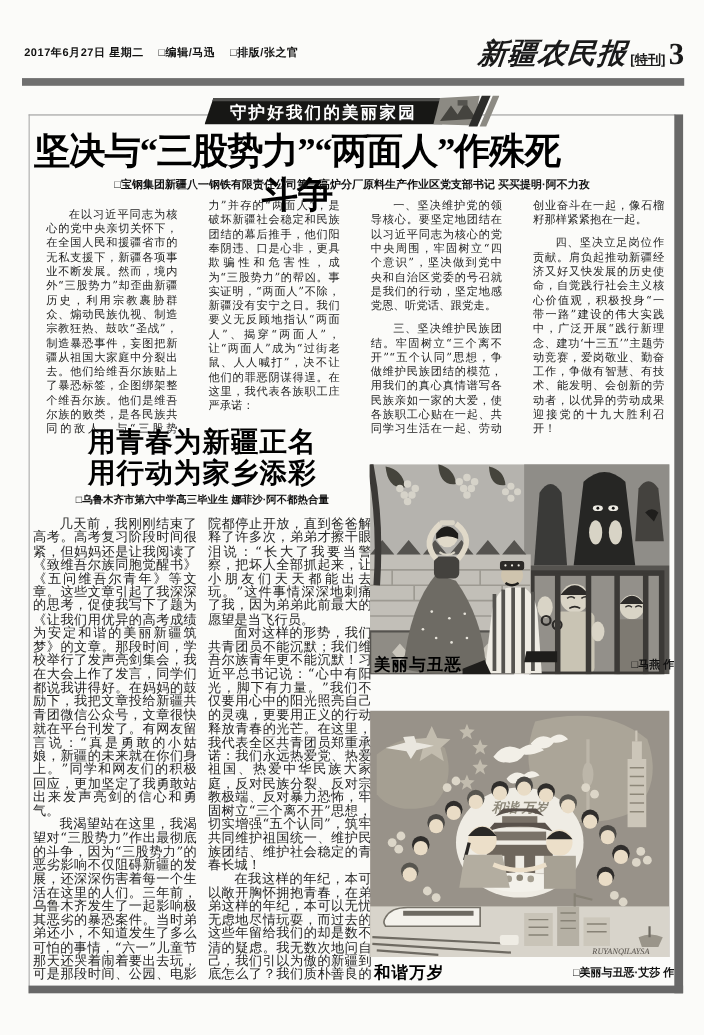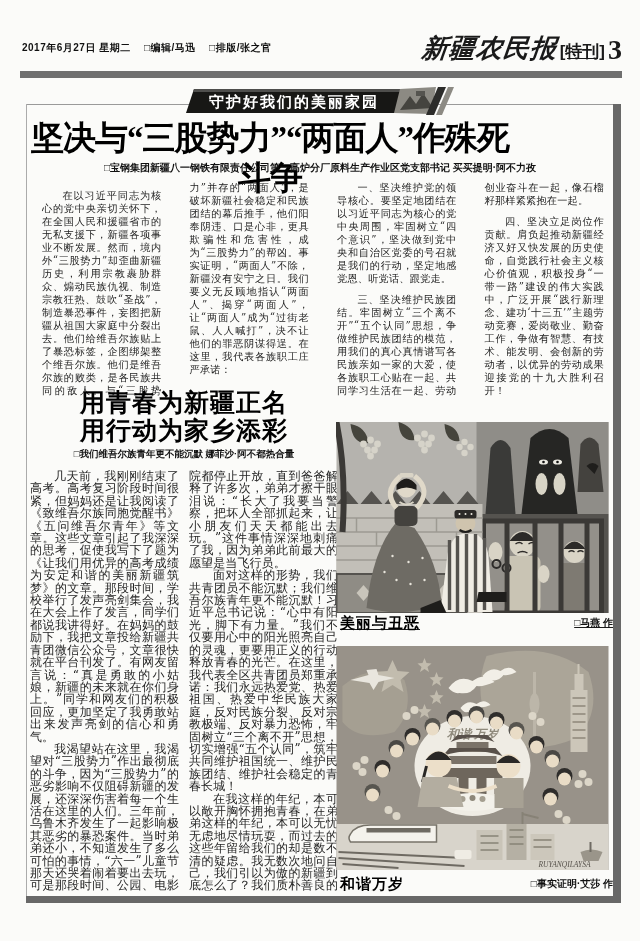--- a/index.html
+++ b/index.html
@@ -9,21 +9,21 @@
     font-family:"Liberation Sans",sans-serif;
   }
   
   .hdr{position:absolute;left:22px;right:18px;top:34px;height:30px;
        display:flex;justify-content:space-between;align-items:center;}
   .hdr-left{font-size:10px;font-weight:bold;letter-spacing:.5px;color:#111;padding-bottom:3px;}
   .hdr-left span{margin-right:10px;}
   .masthead{display:flex;align-items:flex-end;gap:3px;}
   .mh-script{font-family:"Liberation Serif",serif;font-style:italic;font-weight:bold;
              font-size:26px;letter-spacing:1px;transform:skewX(-6deg);line-height:1;}
-  .mh-tag{font-size:17px;font-weight:bold;line-height:1.15;text-decoration:underline;}
+  .mh-tag{font-size:12px;font-weight:bold;line-height:1.15;text-decoration:underline;}
   .mh-num{font-family:"Liberation Serif",serif;font-weight:bold;font-size:28px;line-height:.9;}
   .top-rule{position:absolute;left:20px;right:18px;top:71px;height:7px;background:#6f6f6f;}
   
   .frame-top{position:absolute;left:26px;right:26px;top:104px;height:1px;background:#9a9a9a;}
   .frame-left{position:absolute;left:26px;top:104px;width:1px;height:799px;background:#ababab;}
   .frame-right{position:absolute;left:613px;top:104px;width:8px;height:799px;background:#686868;}
   .frame-bottom{position:absolute;left:26px;top:896px;width:595px;height:7px;background:#686868;}
   
   .banner{position:absolute;left:186px;top:84px;width:268px;height:34px;}
   
@@ -46,21 +46,21 @@
   .body2 .kai2{font-family:"DejaVu Serif","Liberation Serif",serif;font-size:12px;
                line-height:12.4px;text-align:justify;color:#242424;letter-spacing:.1px;}
   .body2 p{margin:0;text-indent:2em;}
   
   .artfig{position:absolute;left:336px;width:273px;}
   .art1-img{top:422px;height:191px;}
   .art2-img{top:646px;height:224px;}
   .artfig svg{display:block;width:100%;height:100%;}
   .cap{position:absolute;left:340px;width:273px;height:20px;
        display:flex;justify-content:space-between;align-items:center;}
-  .cap1{top:613px;text-decoration:underline;} .cap2{top:874px;}
+  .cap1{top:594px;} .cap2{top:874px;}
   .cap-title{font-weight:bold;font-size:15px;color:#000;letter-spacing:1px;}
   .cap-credit{font-size:10px;font-weight:bold;color:#111;}
 </style>
 </head>
 <body>
 
 <div class="hdr">
   <div class="hdr-left">
     <span>2017年6月27日 星期二</span>
     <span>□编辑/马迅</span>
@@ -99,21 +99,21 @@
   <p>一、坚决维护党的领导核心。要坚定地团结在以习近平同志为核心的党中央周围，牢固树立“四个意识”，坚决做到党中央和自治区党委的号召就是我们的行动，坚定地感党恩、听党话、跟党走。</p>
   <p>三、坚决维护民族团结。牢固树立“三个离不开”“五个认同”思想，争做维护民族团结的模范，用我们的真心真情谱写各民族亲如一家的大爱，使各族职工心贴在一起、共同学习生活在一起、劳动创业奋斗在一起，像石榴籽那样紧紧抱在一起。</p>
   <p>四、坚决立足岗位作贡献。肩负起推动新疆经济又好又快发展的历史使命，自觉践行社会主义核心价值观，积极投身“一带一路”建设的伟大实践中，广泛开展“践行新理念、建功‘十三五’”主题劳动竞赛，爱岗敬业、勤奋工作，争做有智慧、有技术、能发明、会创新的劳动者，以优异的劳动成果迎接党的十九大胜利召开！</p>
 </div>
 
 <div class="art2">
   <h2 class="headline2">
     <span style="display:block">用青春为新疆正名</span>
     <span style="display:block">用行动为家乡添彩</span>
   </h2>
-  <div class="byline2">□我们维吾尔族青年更不能沉默 娜菲沙·阿不都热合量</div>
+  <div class="byline2">□乌鲁木齐市第六中学高三毕业生 娜菲沙·阿不都热合量</div>
   <div class="body2">
     <div class="kai2">
       <p>几天前，我刚刚结束了高考。高考复习阶段时间很紧，但妈妈还是让我阅读了《致维吾尔族同胞觉醒书》《五问维吾尔青年》等文章。这些文章引起了我深深的思考，促使我写下了题为《让我们用优异的高考成绩为安定和谐的美丽新疆筑梦》的文章。那段时间，学校举行了发声亮剑集会，我在大会上作了发言，同学们都说我讲得好。在妈妈的鼓励下，我把文章投给新疆共青团微信公众号，文章很快就在平台刊发了。有网友留言说：“真是勇敢的小姑娘，新疆的未来就在你们身上。”同学和网友们的积极回应，更加坚定了我勇敢站出来发声亮剑的信心和勇气。</p>
       <p>我渴望站在这里，我渴望对“三股势力”作出最彻底的斗争，因为“三股势力”的恶劣影响不仅阻碍新疆的发展，还深深伤害着每一个生活在这里的人们。三年前，乌鲁木齐发生了一起影响极其恶劣的暴恐案件。当时弟弟还小，不知道发生了多么可怕的事情，“六一”儿童节那天还哭着闹着要出去玩，可是那段时间、公园、电影院都停止开放，直到爸爸解释了许多次，弟弟才擦干眼泪说：“长大了我要当警察，把坏人全部抓起来，让小朋友们天天都能出去玩。”这件事情深深地刺痛了我，因为弟弟此前最大的愿望是当飞行员。</p>
       <p>面对这样的形势，我们共青团员不能沉默；我们维吾尔族青年更不能沉默！习近平总书记说：“心中有阳光，脚下有力量。”我们不仅要用心中的阳光照亮自己的灵魂，更要用正义的行动释放青春的光芒。在这里，我代表全区共青团员郑重承诺：我们永远热爱党、热爱祖国、热爱中华民族大家庭，反对民族分裂、反对宗教极端、反对暴力恐怖，牢固树立“三个离不开”思想，切实增强“五个认同”，筑牢共同维护祖国统一、维护民族团结、维护社会稳定的青春长城！</p>
       <p>在我这样的年纪，本可以敞开胸怀拥抱青春，在弟弟这样的年纪，本可以无忧无虑地尽情玩耍，而过去的这些年留给我们的却是数不清的疑虑。我无数次地问自己，我们引以为傲的新疆到底怎么了？我们质朴善良的维吾尔族到底怎么了？为什么有人自己能讲一口流利的国语，却教唆别人不学国语？如果我们每一位维吾尔族青年都真的想清楚了，那为什么还有那么多可恶的罪犯和迷途的羔羊？如果还没有真的想清楚，那么我们每个人是不是都应该进行一下深刻的反思？</p>
     </div>
   </div>
 </div>
 
@@ -327,14 +327,14 @@
     <path d="M144 190 h18 M144 197 h18 M144 204 h18 M173 184 h14 M173 191 h14 M173 198 h14 M197 194 h18 M197 201 h18" stroke="#878276" stroke-width="1.3"></path>
     <line x1="186" y1="178" x2="186" y2="166" stroke="#878276" stroke-width="2"></line>
     <line x1="186" y1="168" x2="202" y2="172" stroke="#878276" stroke-width="2"></line>
     <path d="M244 206 q11 -5 22 0 l-4 9 h-15 z" fill="#9a958a"></path>
     <line x1="254" y1="206" x2="254" y2="196" stroke="#6e6a62" stroke-width="2"></line>
     <text x="202" y="221" font-size="7.5" font-style="italic" fill="#55504a" font-family="Liberation Serif, serif">RUYANQILAYSA</text>
   </svg>
 </div>
 <div class="cap cap2">
   <span class="cap-title">和谐万岁</span>
-  <span class="cap-credit">□事实证明·艾莎 作</span>
+  <span class="cap-credit">□美丽与丑恶·艾莎 作</span>
 </div>
 
 </body></html>

